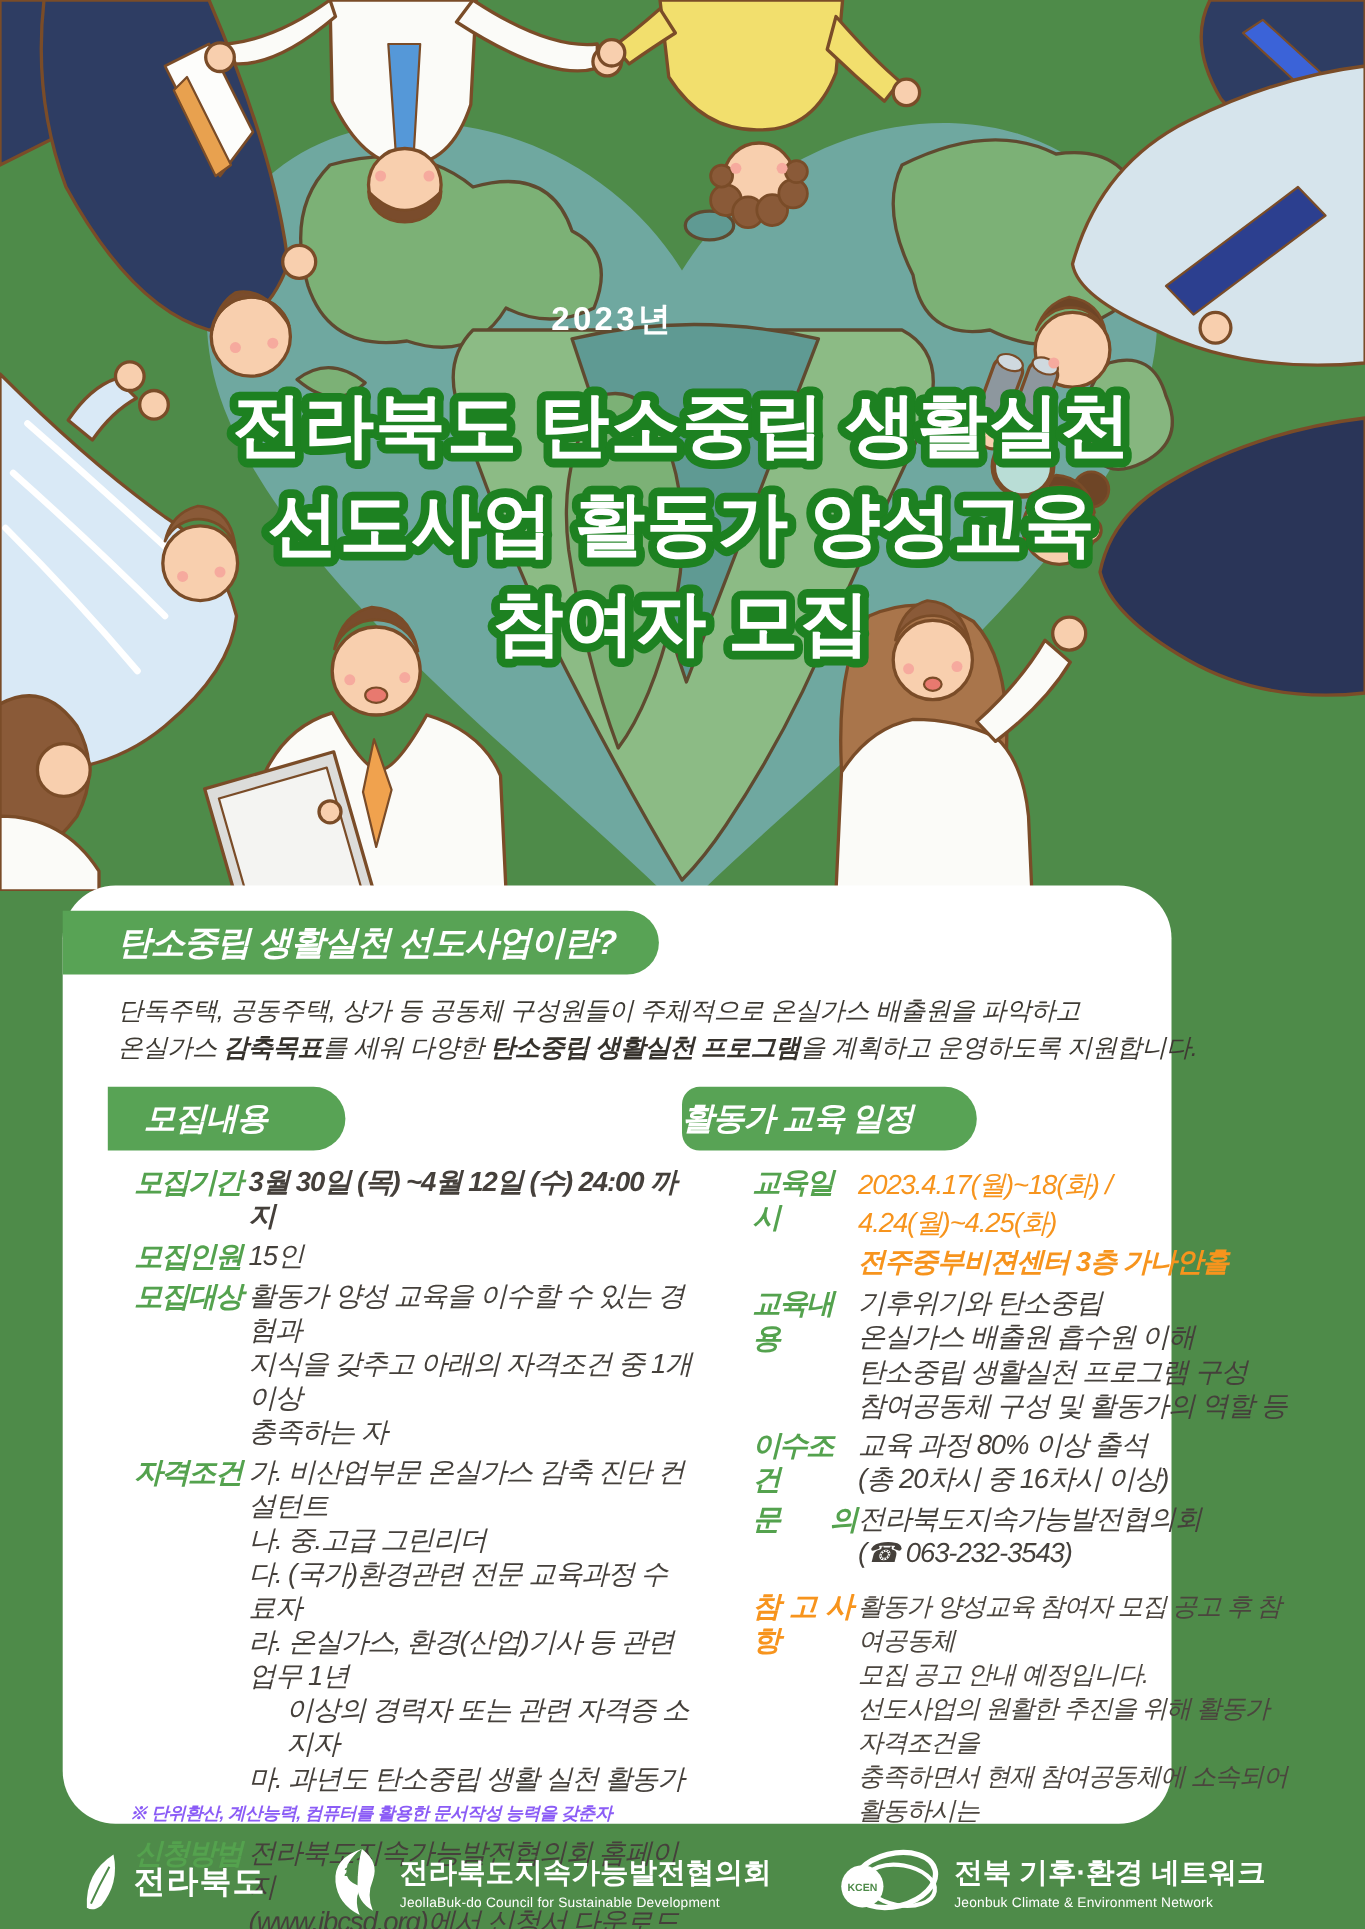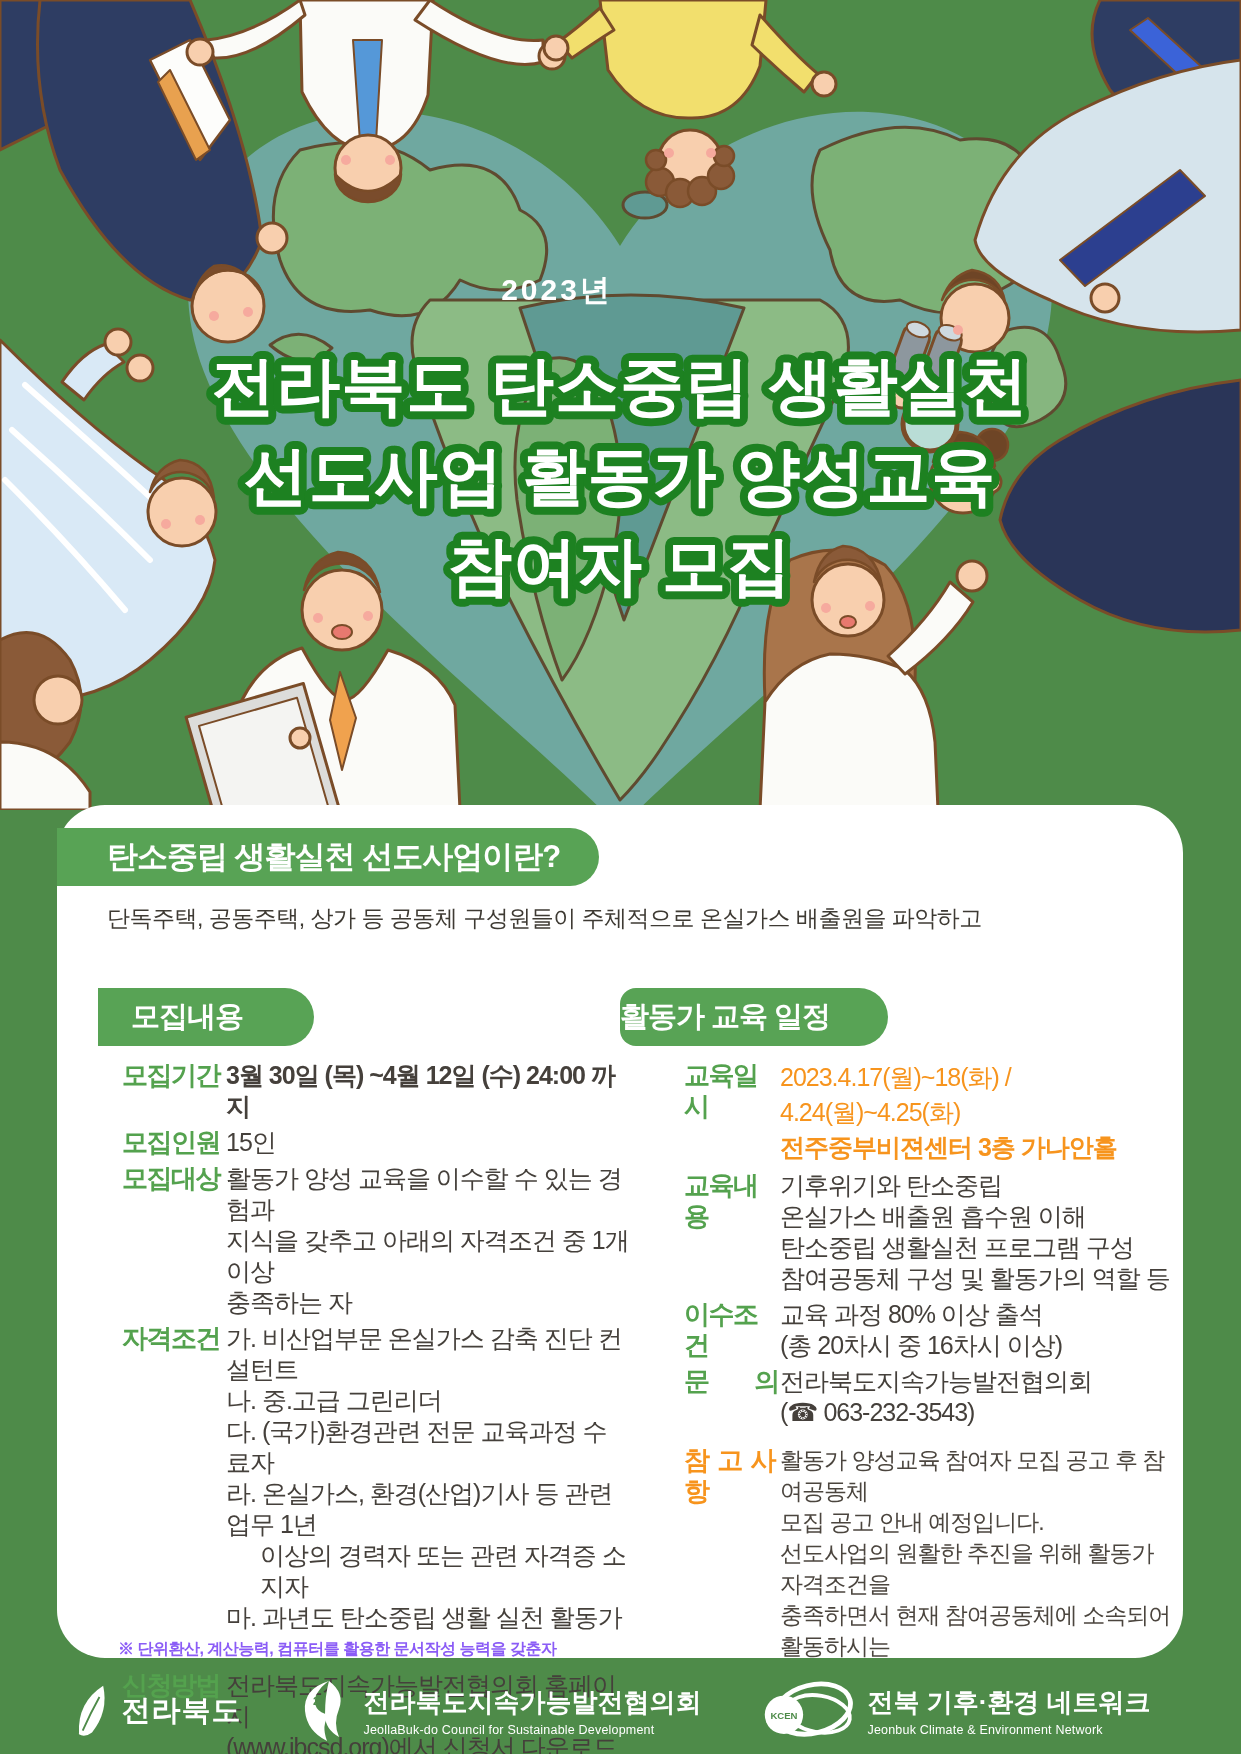--- a/index.html
+++ b/index.html
@@ -1,21 +1,21 @@
 <!DOCTYPE html>
 <html><head>
 <meta charset="utf-8">
 <style>
   html,body{margin:0;padding:0;background:#3c6e3a;}
   .poster{position:relative;width:1241px;height:1754px;overflow:hidden;
           background:#4e8b49;font-family:"Liberation Sans",sans-serif;}
   .hero{position:absolute;left:0;top:0;width:1241px;height:810px;}
   
-  .card{position:absolute;left:57px;top:805px;width:1126px;height:853px;
-        background:#ffffff;border-radius:48px;}
+  .card{position:absolute;left:57px;top:805px;width:1008px;height:853px;
+        background:#ffffff;border-radius:48px;font-style:italic;}
   .pill{position:absolute;background:#58a355;color:#ffffff;font-weight:bold;
         display:flex;align-items:center;}
   .pill.intro-pill{left:0;top:23px;height:58px;width:492px;border-radius:0 29px 29px 0;
         font-size:31px;padding-left:50px;letter-spacing:-1px;}
   .pill.left-pill{left:0;top:183px;height:58px;width:183px;border-radius:0 29px 29px 0;
         font-size:29px;padding-left:33px;letter-spacing:-1px;margin-left:41px;}
   .pill.right-pill{left:563px;top:183px;height:58px;width:268px;border-radius:16px 29px 29px 16px;
         font-size:29px;justify-content:flex-start;letter-spacing:-1px;}
   .intro-par{position:absolute;left:50px;top:96px;width:1010px;font-size:23px;
         line-height:34px;color:#3e3a33;letter-spacing:-0.5px;}
@@ -206,20 +206,21 @@
   </svg>
 
   <div class="card">
 
     <div class="pill intro-pill">
       <span>탄소중립 생활실천 선도사업이란?</span>
     </div>
 
     <div class="intro-par">
       <div class="ln">단독주택, 공동주택, 상가 등 공동체 구성원들이 주체적으로 온실가스 배출원을 파악하고</div>
+      <div class="ln"><span>온실가스 </span><b>감축목표</b><span>를 세워 다양한 </span><b>탄소중립 생활실천 프로그램</b><span>을 계획하고 운영하도록 지원합니다.</span></div>
     </div>
 
     <div class="pill left-pill">
       <span>모집내용</span>
     </div>
     <div class="pill right-pill">
       <span>활동가 교육 일정</span>
     </div>
 
     <div class="col left">

